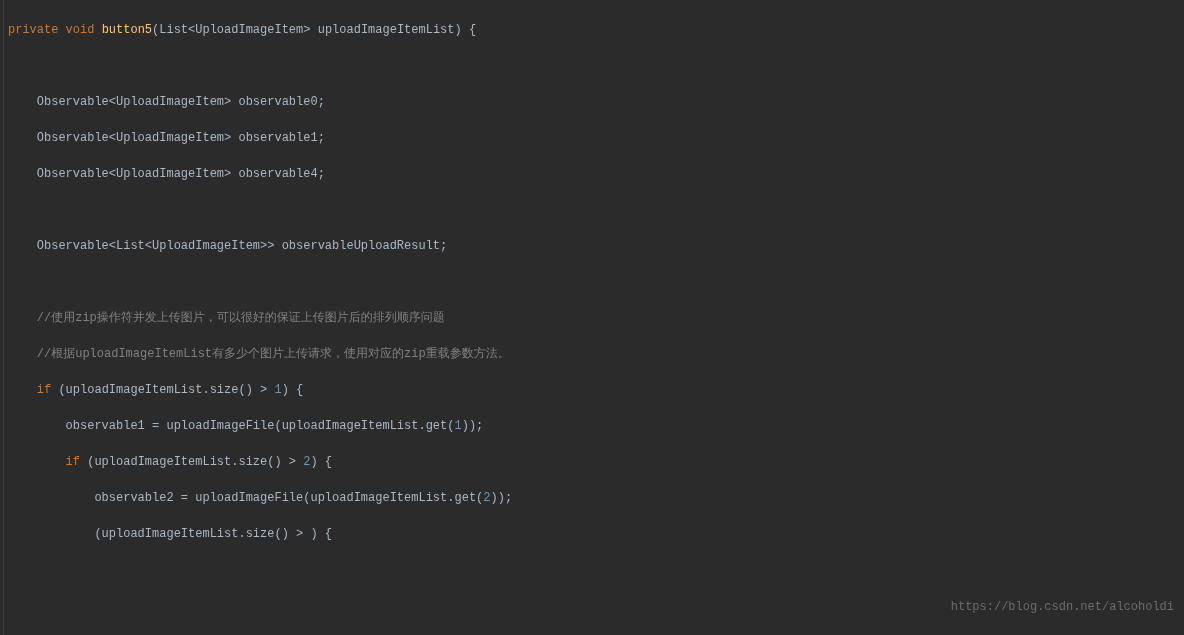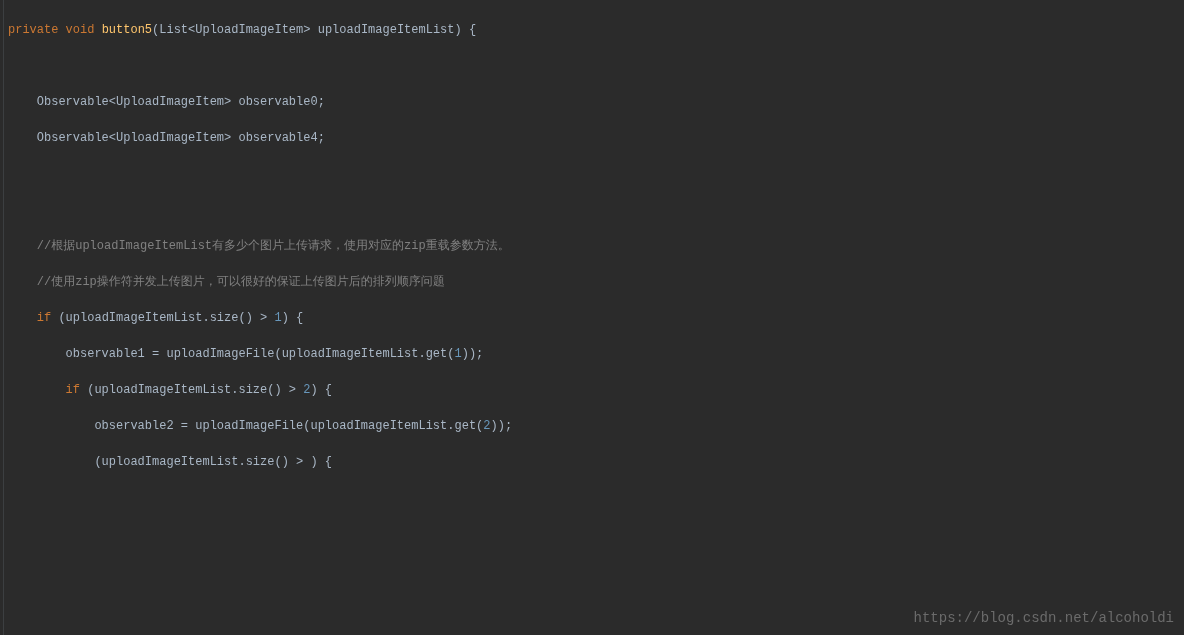--- a/index.html
+++ b/index.html
@@ -31,40 +31,42 @@
       overflow: hidden;
       position: relative;
     }
     .code-line { padding-left: 2px; }
     .kw { color: #cc7832; }
     .num { color: #6897bb; }
     .comment { color: #808080; }
     .method { color: #ffc66d; }
     .watermark {
       position: absolute;
-      bottom: 6px;
+      bottom: 19px;
       right: 10px;
       color: #6b6b6b;
-      font-size: 14px;
+      font-size: 12px;
     }
   </style>
 </head>
 <body>
 
 <div class="editor">
   <div class="fold-gutter"></div>
   <div class="code-area">
 <div class="code-line"><span class="kw">private void </span><span class="method">button5</span>(List&lt;UploadImageItem&gt; uploadImageItemList) {</div>
 <div class="code-line"> </div>
 <div class="code-line">    Observable&lt;UploadImageItem&gt; observable0;</div>
+<div class="code-line">    Observable&lt;UploadImageItem&gt; observable1;</div>
 <div class="code-line">    Observable&lt;UploadImageItem&gt; observable4;</div>
 <div class="code-line"> </div>
+<div class="code-line">    Observable&lt;List&lt;UploadImageItem&gt;&gt; observableUploadResult;</div>
 <div class="code-line"> </div>
+<div class="code-line">    <span class="comment">//使用zip操作符并发上传图片，可以很好的保证上传图片后的排列顺序问题</span></div>
 <div class="code-line">    <span class="comment">//根据uploadImageItemList有多少个图片上传请求，使用对应的zip重载参数方法。</span></div>
-<div class="code-line">    <span class="comment">//使用zip操作符并发上传图片，可以很好的保证上传图片后的排列顺序问题</span></div>
 <div class="code-line">    <span class="kw">if </span>(uploadImageItemList.size() &gt; <span class="num">1</span>) {</div>
 <div class="code-line">        observable1 = uploadImageFile(uploadImageItemList.get(<span class="num">1</span>));</div>
 <div class="code-line">        <span class="kw">if </span>(uploadImageItemList.size() &gt; <span class="num">2</span>) {</div>
 <div class="code-line">            observable2 = uploadImageFile(uploadImageItemList.get(<span class="num">2</span>));</div>
 <div class="code-line">            (uploadImageItemList.size() &gt; ) {</div>
 
 
 
 
 

